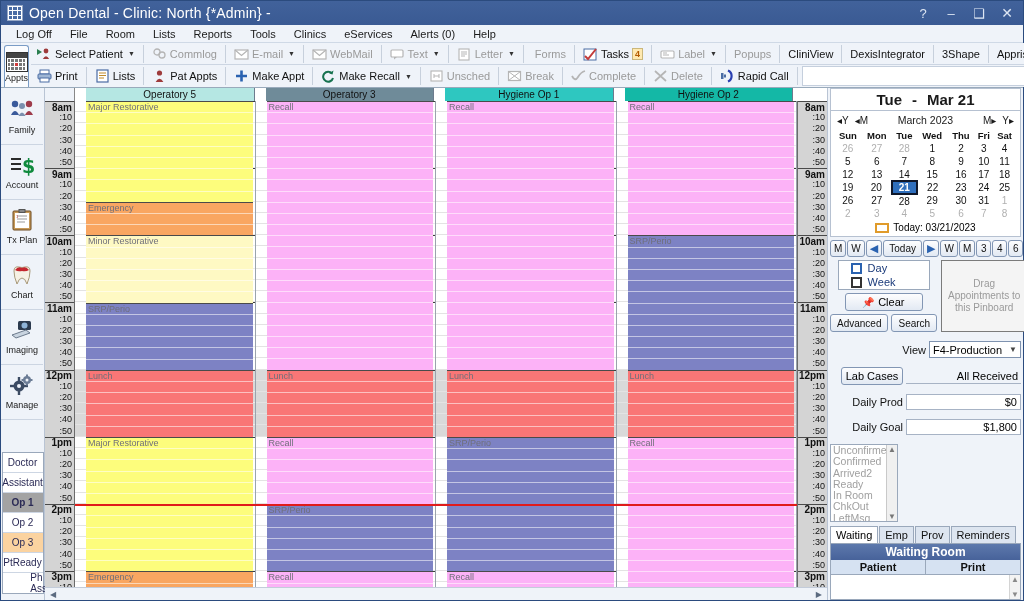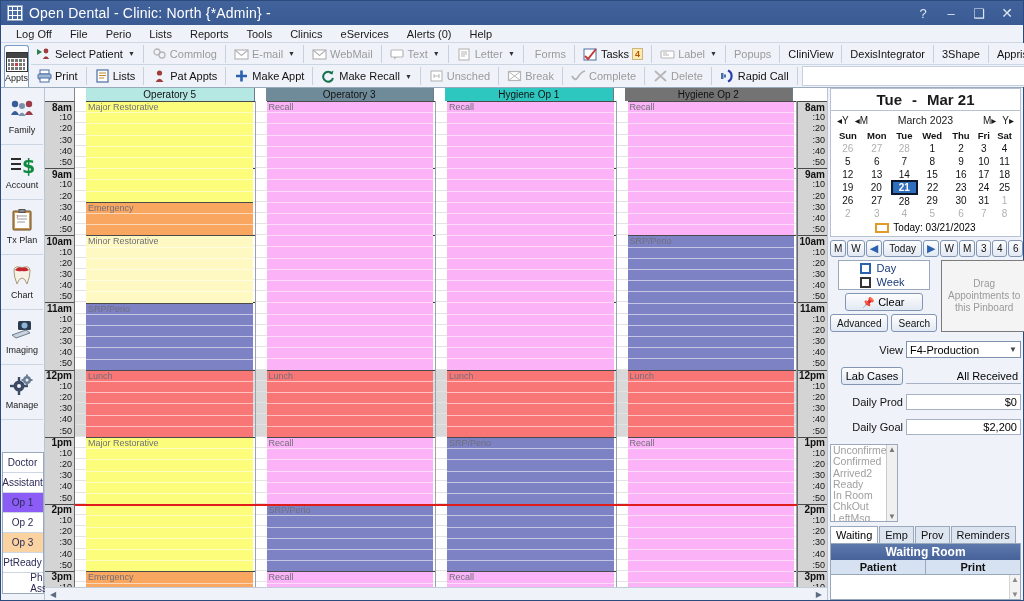--- a/index.html
+++ b/index.html
@@ -102,30 +102,30 @@
   .cal-today .sw { width:14px; height:10px; border:2px solid #e09b2a; background:#fff; }
 
   .navrow { display:flex; gap:1px; margin-top:3px; }
   .nbtn { flex:0 0 auto; min-width:15px; height:17px; border:1px solid #8296b4; border-radius:3px; background:linear-gradient(to bottom,#fdfdfe,#e2e9f3); font-size:10px; color:#111; display:flex; align-items:center; justify-content:center; padding:0 3px; }
   .nbtn.today { padding:0 5px; }
   .nbtn.arrow { color:#2a62b0; font-size:11px; }
 
   .mid { display:flex; margin-top:3px; gap:4px; }
   .midleft { flex:1 1 auto; display:flex; flex-direction:column; align-items:center; }
   .dw-box { border:1px solid #9aa8bb; background:#fff; width:92px; }
-  .dw-row { display:flex; align-items:center; gap:6px; padding:1px 21px; font-size:11px; color:#1a3a7a; }
+  .dw-row { display:flex; align-items:center; gap:6px; padding:1px 12px; font-size:11px; color:#1a3a7a; }
   .dw-row .chk { width:11px; height:11px; border:2px solid #2a62b0; background:#fff; }
   .dw-row .chk.wk { border:2px solid #333; }
   .clearbtn { margin-top:3px; width:78px; height:18px; border:1px solid #8296b4; border-radius:3px; background:linear-gradient(to bottom,#fdfdfe,#e2e9f3); display:flex; align-items:center; justify-content:center; gap:3px; font-size:11px; }
   .rowbtns { display:flex; gap:3px; margin-top:3px; }
   .pinboard { width:86px; flex:0 0 86px; height:72px; border:1px solid #7b7b7b; background:#f4f4f4; display:flex; align-items:center; justify-content:center; text-align:center; font-size:10px; color:#9a9a9a; line-height:12px; padding:2px; }
 
   .fieldrow { display:flex; align-items:center; margin-top:9px; gap:3px; }
   .flabel { flex:1 1 auto; text-align:right; font-size:11px; color:#111; }
-  .fselect { width:115px; height:17px; border:1px solid #7f93b0; background:#fff; font-size:11px; display:flex; align-items:center; padding:0 3px; justify-content:space-between; }
+  .fselect { width:92px; height:17px; border:1px solid #7f93b0; background:#fff; font-size:11px; display:flex; align-items:center; padding:0 3px; justify-content:space-between; }
   .fselect .cv { font-size:8px; color:#444; }
   .fval { width:115px; height:16px; border:1px solid #a7b3c5; background:#fff; font-size:11px; display:flex; align-items:center; justify-content:flex-end; padding-right:3px; }
   .fval.plain { border:none; background:transparent; }
   .labbtn { width:62px; height:18px; border:1px solid #8296b4; border-radius:3px; background:linear-gradient(to bottom,#fdfdfe,#e2e9f3); font-size:11px; display:flex; align-items:center; justify-content:center; }
 
   .conflist { width:68px; height:78px; border:1px solid #9aa8bb; background:#fff; overflow:hidden; position:relative; }
   .conflist .ci { font-size:10.5px; color:#a0a0a0; padding:0 2px; line-height:11.3px; white-space:nowrap; }
   .conf-sb { position:absolute; right:0; top:0; bottom:0; width:11px; background:#f0f0f0; border-left:1px solid #c9c9c9; display:flex; flex-direction:column; justify-content:space-between; align-items:center; }
   .conf-sb .ar { font-size:8px; color:#777; }
 
@@ -163,21 +163,21 @@
       <span class="tb-btn">?</span>
       <span class="tb-btn">–</span>
       <span class="tb-btn">❑</span>
       <span class="tb-btn close">✕</span>
     </span>
   </div>
 
   <div class="menubar" id="menubar">
       <div>Log Off</div>
       <div>File</div>
-      <div>Perio</div>
+      <div>Room</div>
       <div>Lists</div>
       <div>Reports</div>
       <div>Tools</div>
       <div>Clinics</div>
       <div>eServices</div>
       <div>Alerts (0)</div>
       <div>Help</div>
     </div>
 
   <div class="toolwrap">
@@ -456,39 +456,39 @@
                   <rect x="19.5" y="5" width="3" height="2"></rect>
                 </g>
               </svg></span>
             <span class="nav-lbl">Manage</span>
           </div>
         </div>
       <div class="nav-spacer"></div>
       <div class="op-list" id="oplist">
           <div class="op-row" style="background: rgb(255, 255, 255);">Doctor</div>
           <div class="op-row" style="background: rgb(255, 255, 255);">Assistant</div>
-          <div class="op-row" style="background: #8b5cf6;">Op 1</div>
+          <div class="op-row" style="background: #a3a3a3; font-weight: bold;">Op 1</div>
           <div class="op-row" style="background: rgb(255, 255, 255);">Op 2</div>
           <div class="op-row" style="background: rgb(251, 211, 160);">Op 3</div>
           <div class="op-row" style="background: rgb(255, 255, 255);">PtReady</div>
           <div class="op-row" style="background: rgb(255, 255, 255); margin-left: 35px;">Ph Asst</div>
         </div>
     </div>
 
     <div class="sched">
       <div class="sched-head" id="schedhead">
           <div class="sh-pad"></div>
           <div class="sh-gap"></div>
           <div class="sh-col" style="background: rgb(181, 231, 227);">Operatory 5</div>
           <div class="sh-gap"></div>
           <div class="sh-col" style="background: rgb(111, 139, 153);">Operatory 3</div>
           <div class="sh-gap"></div>
           <div class="sh-col" style="background: rgb(46, 199, 192);">Hygiene Op 1</div>
           <div class="sh-gap"></div>
-          <div class="sh-col" style="background: #737373;">Hygiene Op 2</div>
+          <div class="sh-col" style="background: #14b8a6;">Hygiene Op 2</div>
           <div class="sh-tail"></div>
         </div>
       <div class="sched-grid">
         <div class="timecol" id="timecol-left">
             <div class="tcell hr">8am</div>
             <div class="tcell">:10</div>
             <div class="tcell">:20</div>
             <div class="tcell">:30</div>
             <div class="tcell">:40</div>
             <div class="tcell">:50</div>
@@ -1381,21 +1381,21 @@
         <span class="fval plain" style="border-bottom:1px solid #a7b3c5">All Received</span>
       </div>
 
       <div class="fieldrow">
         <span class="flabel">Daily Prod</span>
         <span class="fval">$0</span>
       </div>
 
       <div class="fieldrow">
         <span class="flabel">Daily Goal</span>
-        <span class="fval">$2,200</span>
+        <span class="fval">$1,800</span>
       </div>
 
       <div class="fieldrow" style="align-items:flex-start">
         <span class="conflist" id="conflist">
 
         <span class="ci" style="display: block;">Unconfirmed</span>
             <span class="ci" style="display: block;">Confirmed</span>
             <span class="ci" style="display: block;">Arrived2</span>
             <span class="ci" style="display: block;">Ready</span>
             <span class="ci" style="display: block;">In Room</span>

